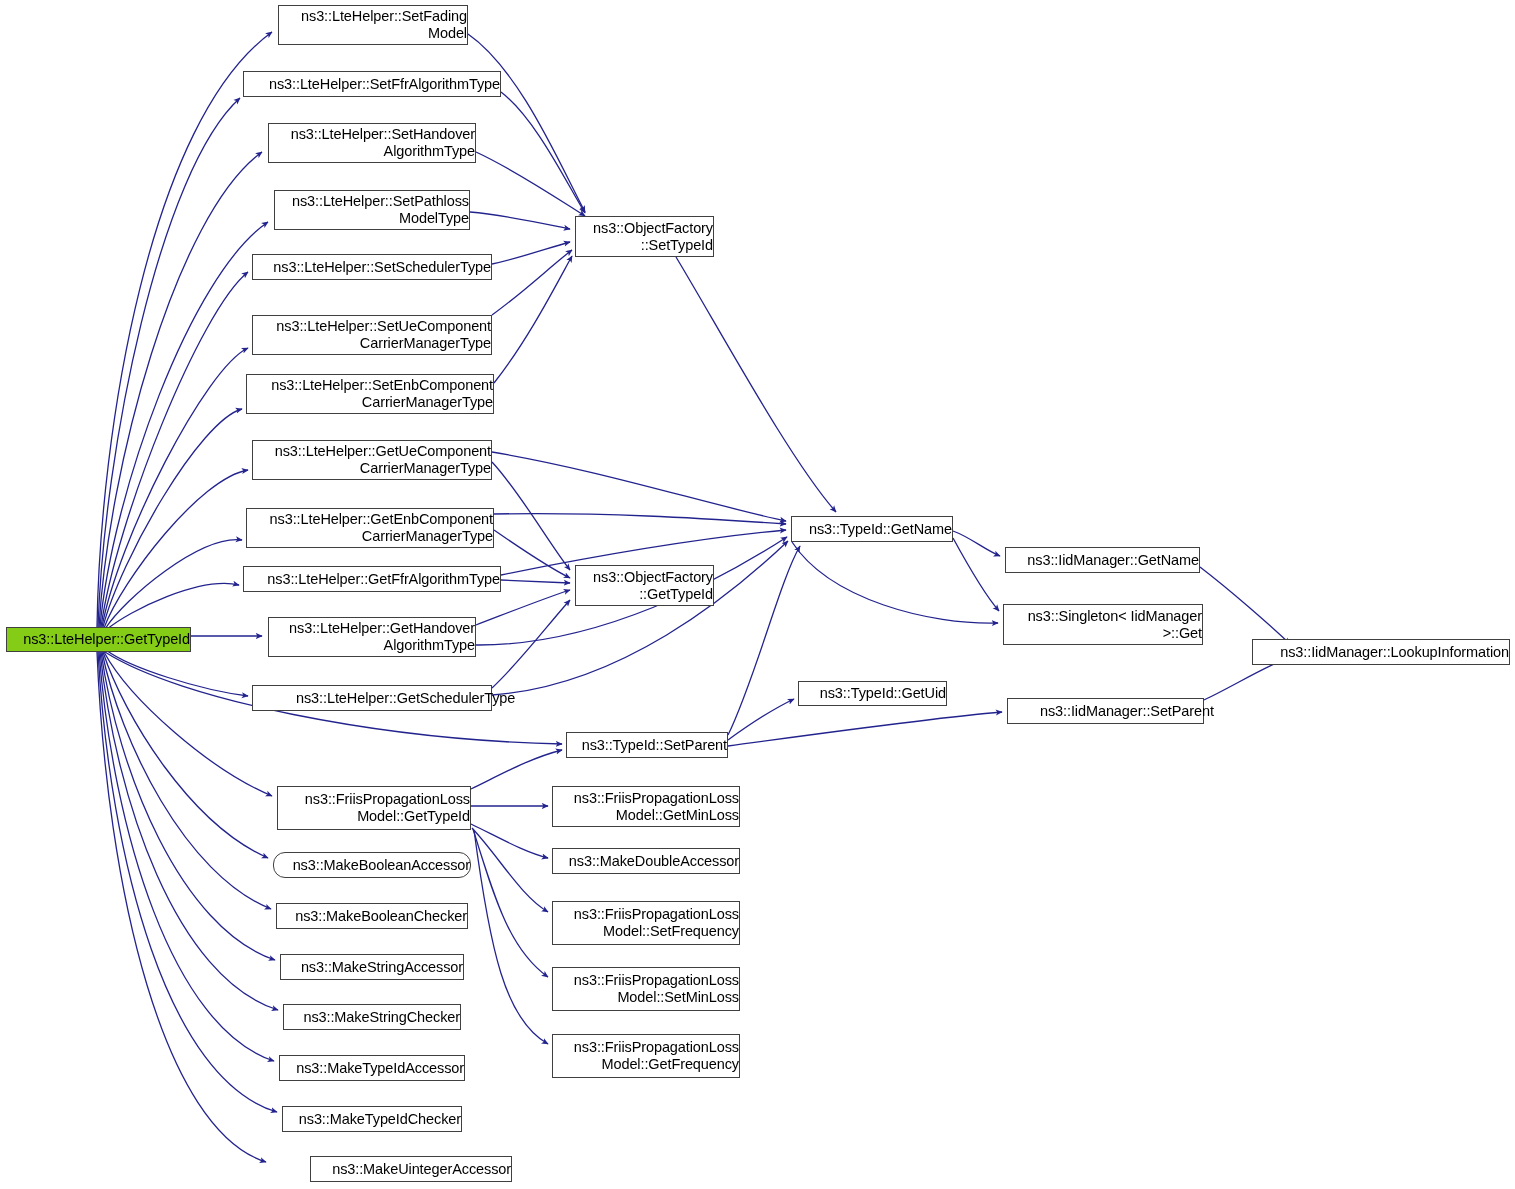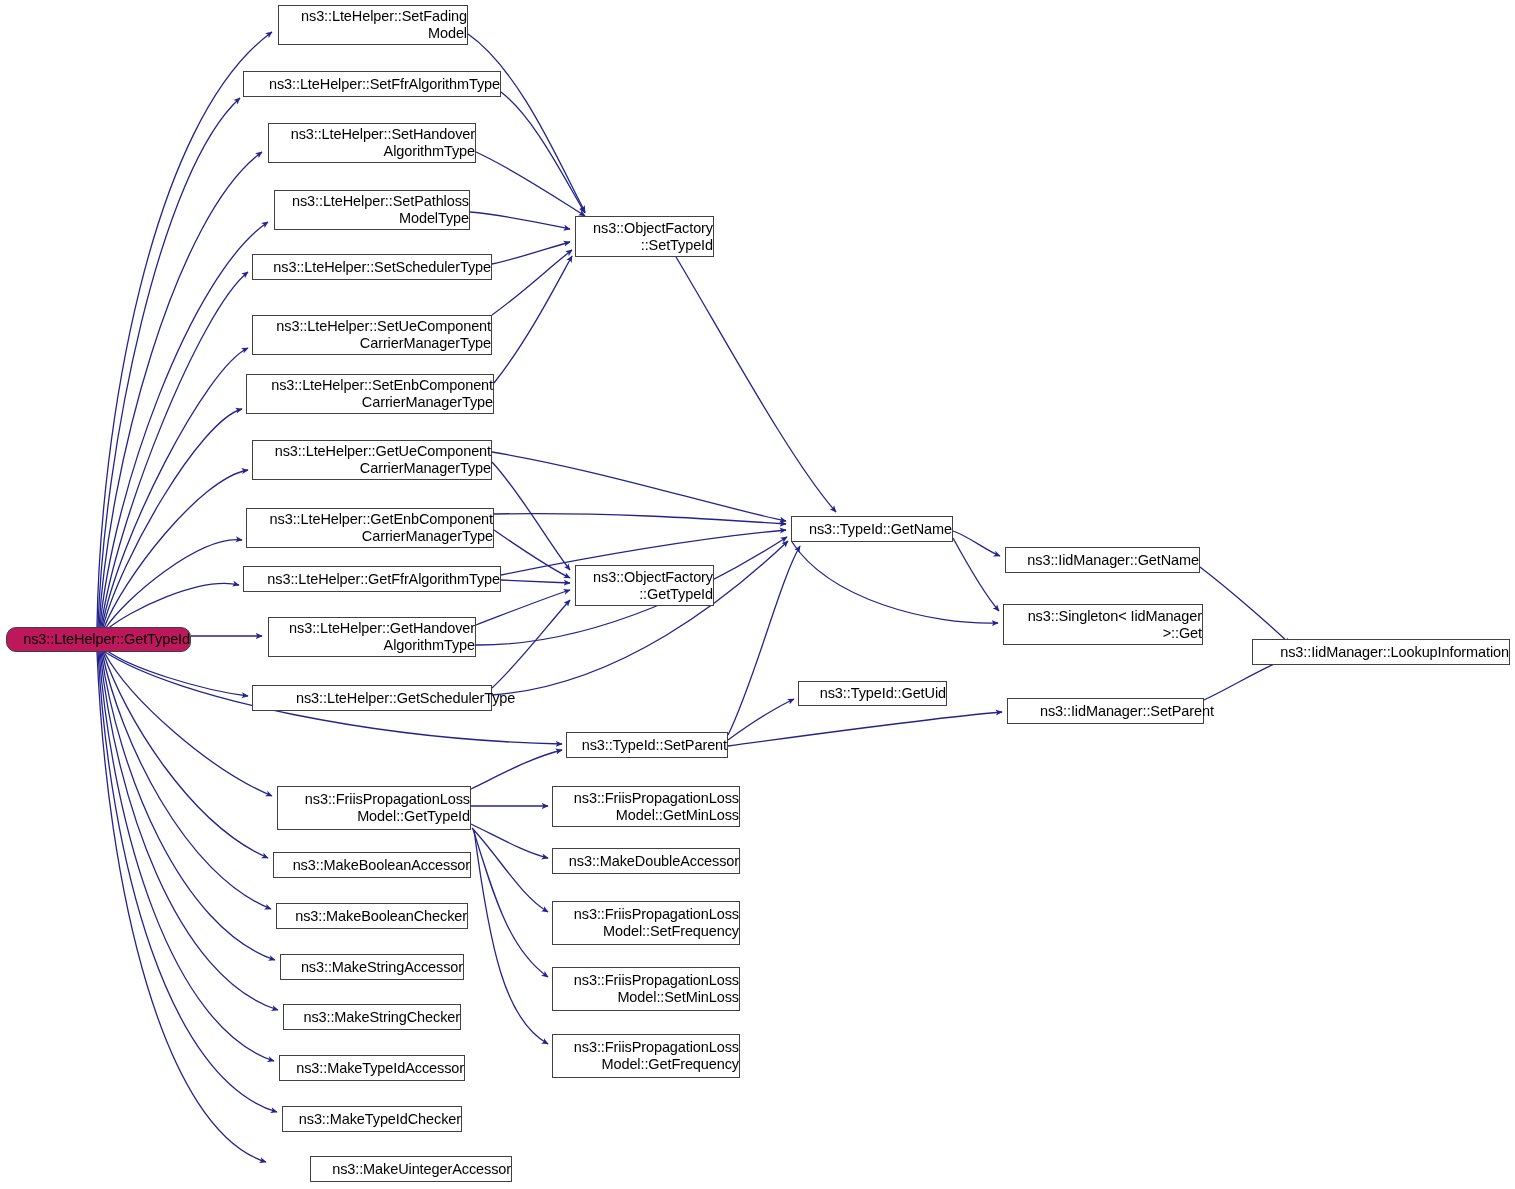--- a/index.html
+++ b/index.html
@@ -29,23 +29,22 @@
     line-height:17px;
     text-align:right;
     display:flex;
     align-items:center;
     justify-content:center;
     white-space:pre-line;
     letter-spacing:-0.1px;
     z-index:5;
   }
   .node.root{
-    background:#be185d;
+    background:#84cc16;
     border-color:#404040;
-    border-radius:10px;
   }
   .node span{display:block;width:100%;}
 </style>
 </head>
 <body>
 
 <div id="graph">
   <svg id="edges" viewBox="0 0 1515 1189" xmlns="http://www.w3.org/2000/svg">
       <defs>
         <marker id="arrow" viewBox="0 0 10 10" refX="9" refY="5" markerWidth="7" markerHeight="7" orient="auto-start-reverse" markerUnits="userSpaceOnUse">
@@ -123,21 +122,21 @@
       <div class="node" style="left: 252px; top: 440px; width: 240px; height: 40px;"><span>ns3::LteHelper::GetUeComponent
 CarrierManagerType</span></div>
       <div class="node" style="left: 246px; top: 508px; width: 248px; height: 40px;"><span>ns3::LteHelper::GetEnbComponent
 CarrierManagerType</span></div>
       <div class="node" style="left: 243px; top: 566px; width: 258px; height: 26px;"><span>ns3::LteHelper::GetFfrAlgorithmType</span></div>
       <div class="node" style="left: 268px; top: 617px; width: 208px; height: 40px;"><span>ns3::LteHelper::GetHandover
 AlgorithmType</span></div>
       <div class="node" style="left: 252px; top: 685px; width: 240px; height: 26px; padding-left: 43px;"><span>ns3::LteHelper::GetSchedulerType</span></div>
       <div class="node" style="left: 277px; top: 786px; width: 194px; height: 44px;"><span>ns3::FriisPropagationLoss
 Model::GetTypeId</span></div>
-      <div class="node" style="left: 273px; top: 852px; width: 198px; height: 26px;"><span>ns3::MakeBooleanAccessor</span></div>
+      <div class="node" style="left: 273px; top: 852px; width: 198px; height: 26px; border-radius: 12px;"><span>ns3::MakeBooleanAccessor</span></div>
       <div class="node" style="left: 276px; top: 903px; width: 192px; height: 26px;"><span>ns3::MakeBooleanChecker</span></div>
       <div class="node" style="left: 280px; top: 954px; width: 184px; height: 26px;"><span>ns3::MakeStringAccessor</span></div>
       <div class="node" style="left: 283px; top: 1004px; width: 178px; height: 26px;"><span>ns3::MakeStringChecker</span></div>
       <div class="node" style="left: 279px; top: 1055px; width: 186px; height: 26px;"><span>ns3::MakeTypeIdAccessor</span></div>
       <div class="node" style="left: 282px; top: 1106px; width: 180px; height: 26px;"><span>ns3::MakeTypeIdChecker</span></div>
       <div class="node" style="left: 262px; top: 1156px; width: 202px; height: 26px; margin-left: 48px;"><span>ns3::MakeUintegerAccessor</span></div>
       <div class="node" style="left: 575px; top: 216px; width: 139px; height: 41px;"><span>ns3::ObjectFactory
 ::SetTypeId</span></div>
       <div class="node" style="left: 575px; top: 565px; width: 139px; height: 41px;"><span>ns3::ObjectFactory
 ::GetTypeId</span></div>

